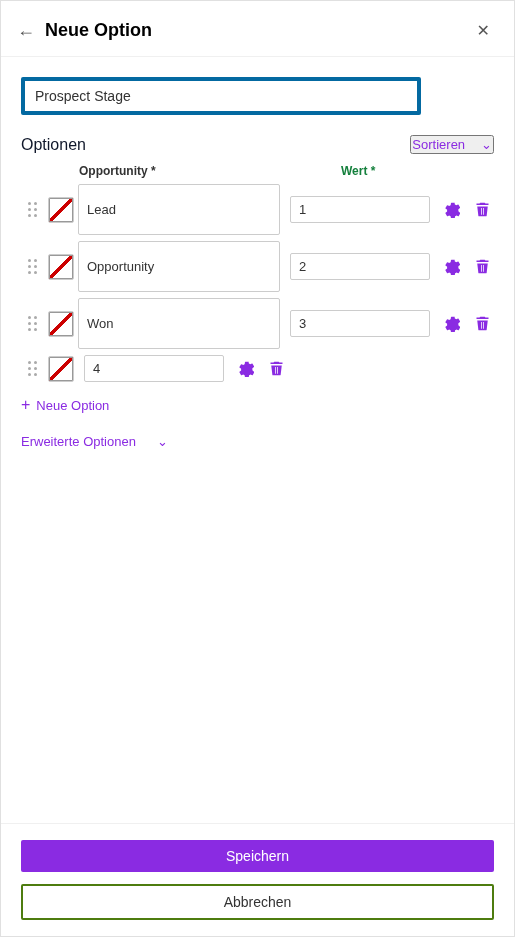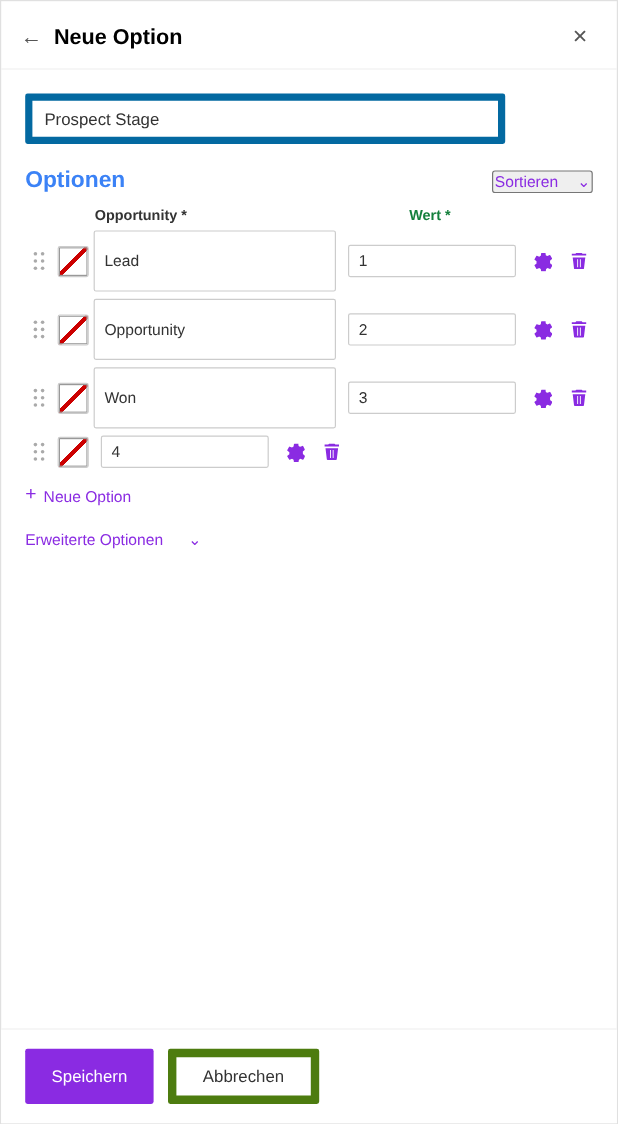--- a/index.html
+++ b/index.html
@@ -64,43 +64,43 @@
     }
 
     .required-star {
       color: #c00;
       margin-left: 2px;
     }
 
     .text-input {
       width: 100%;
       max-width: 400px;
-      border: 6px solid #0369a1;
+      border: 4px solid #0369a1;
       border-radius: 2px;
       padding: 7px 10px;
       font-size: 14px;
       color: #333;
       outline: none;
     }
 
     .options-section {
       margin-top: 20px;
     }
 
     .options-header {
       display: flex;
       justify-content: space-between;
       align-items: center;
       margin-bottom: 10px;
     }
 
     .options-label {
-      font-size: 19px;
-      font-weight: 700;
-      color: #3b82f6;
+      font-size: 16px;
+      font-weight: 400;
+      color: #0f172a;
     }
 
     .sort-btn {
       color: #8a2be2;
       font-size: 13px;
       cursor: pointer;
       display: flex;
       align-items: center;
       gap: 16px;
     }
@@ -251,37 +251,38 @@
 
     .dialog-footer {
       padding: 16px 20px;
       display: flex;
       gap: 12px;
       border-top: 1px solid #f0f0f0;
       margin-top: auto;
       position: sticky;
       bottom: 0;
       background: #fff;
+      flex-direction: column;
     }
 
     .btn-save {
       background: #8a2be2;
       color: #fff;
       border: none;
       padding: 8px 22px;
       font-size: 14px;
       border-radius: 2px;
       cursor: pointer;
       font-weight: 500;
     }
 
     .btn-cancel {
       background: #fff;
       color: #333;
-      border: 7px solid #4d7c0f;
+      border: 2px solid #4d7c0f;
       padding: 8px 22px;
       font-size: 14px;
       border-radius: 2px;
       cursor: pointer;
     }
 
     
     .settings-svg {
       width: 16px;
       height: 16px;

